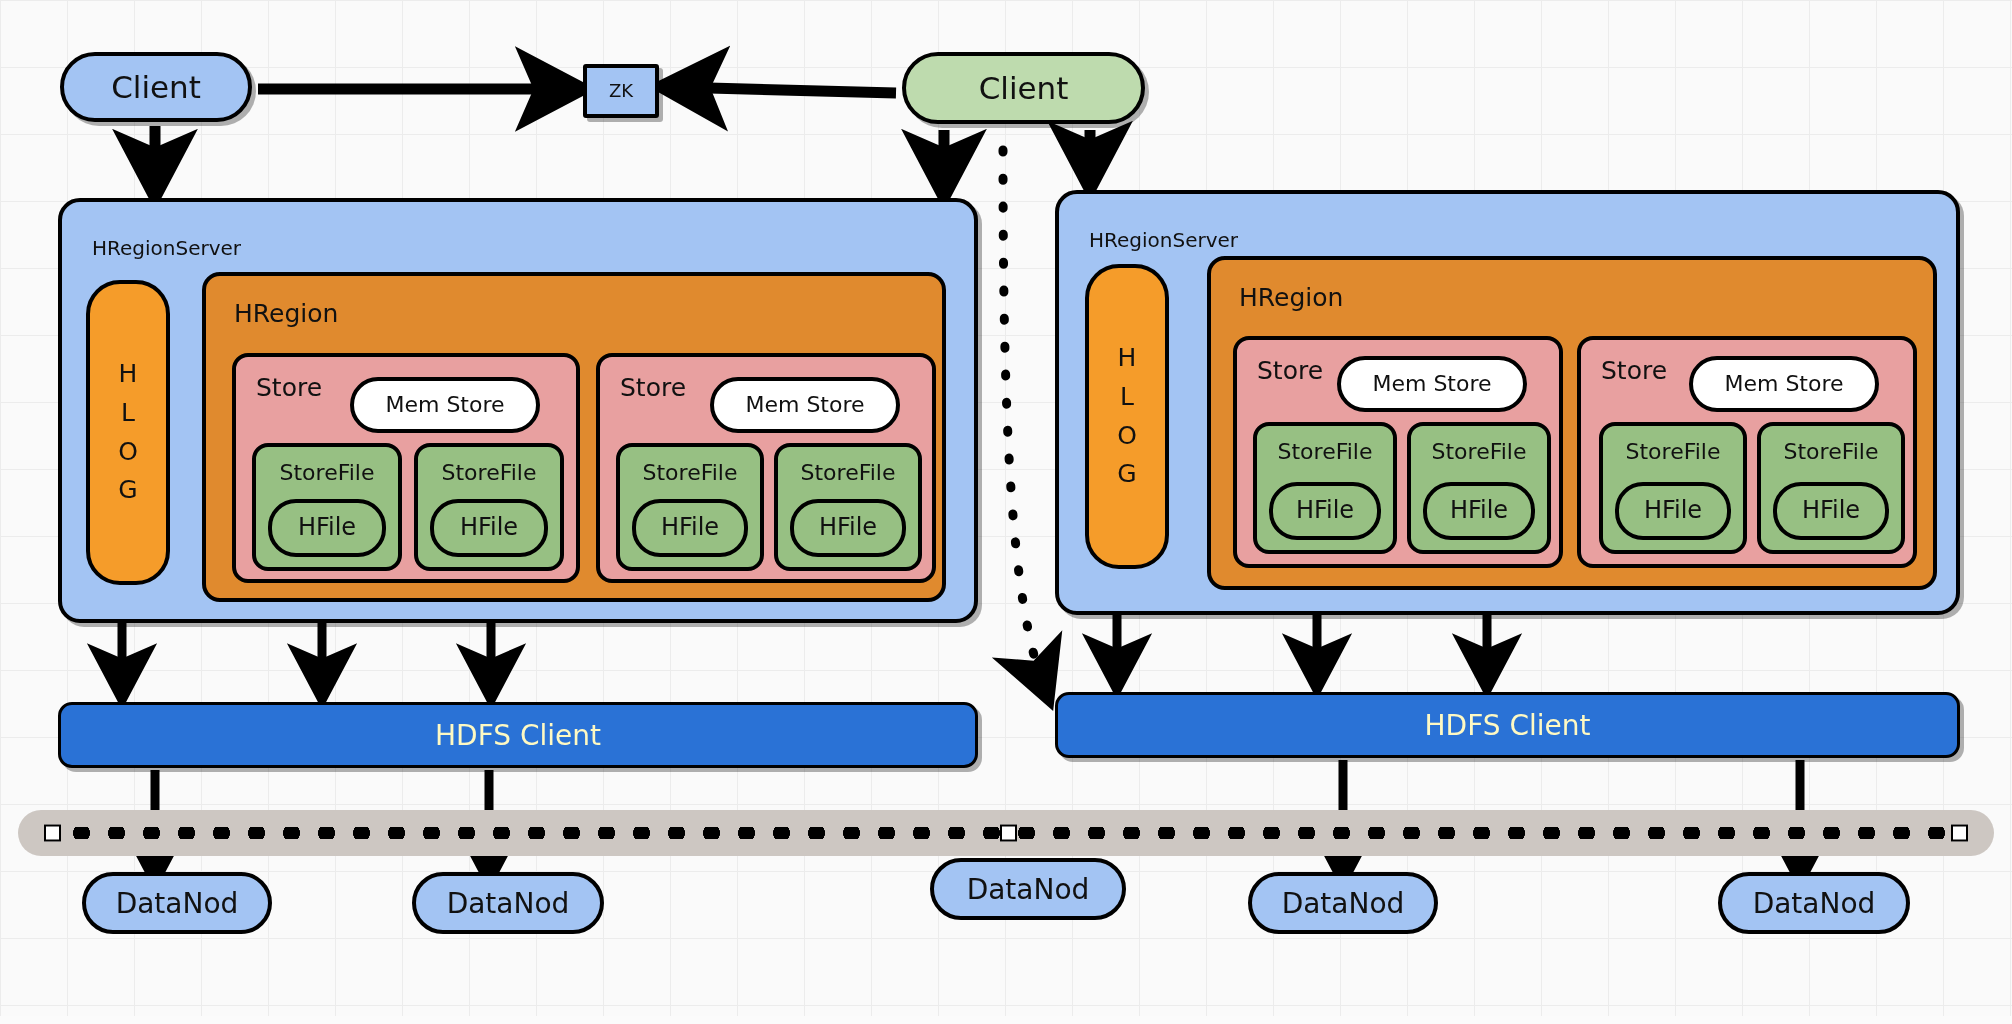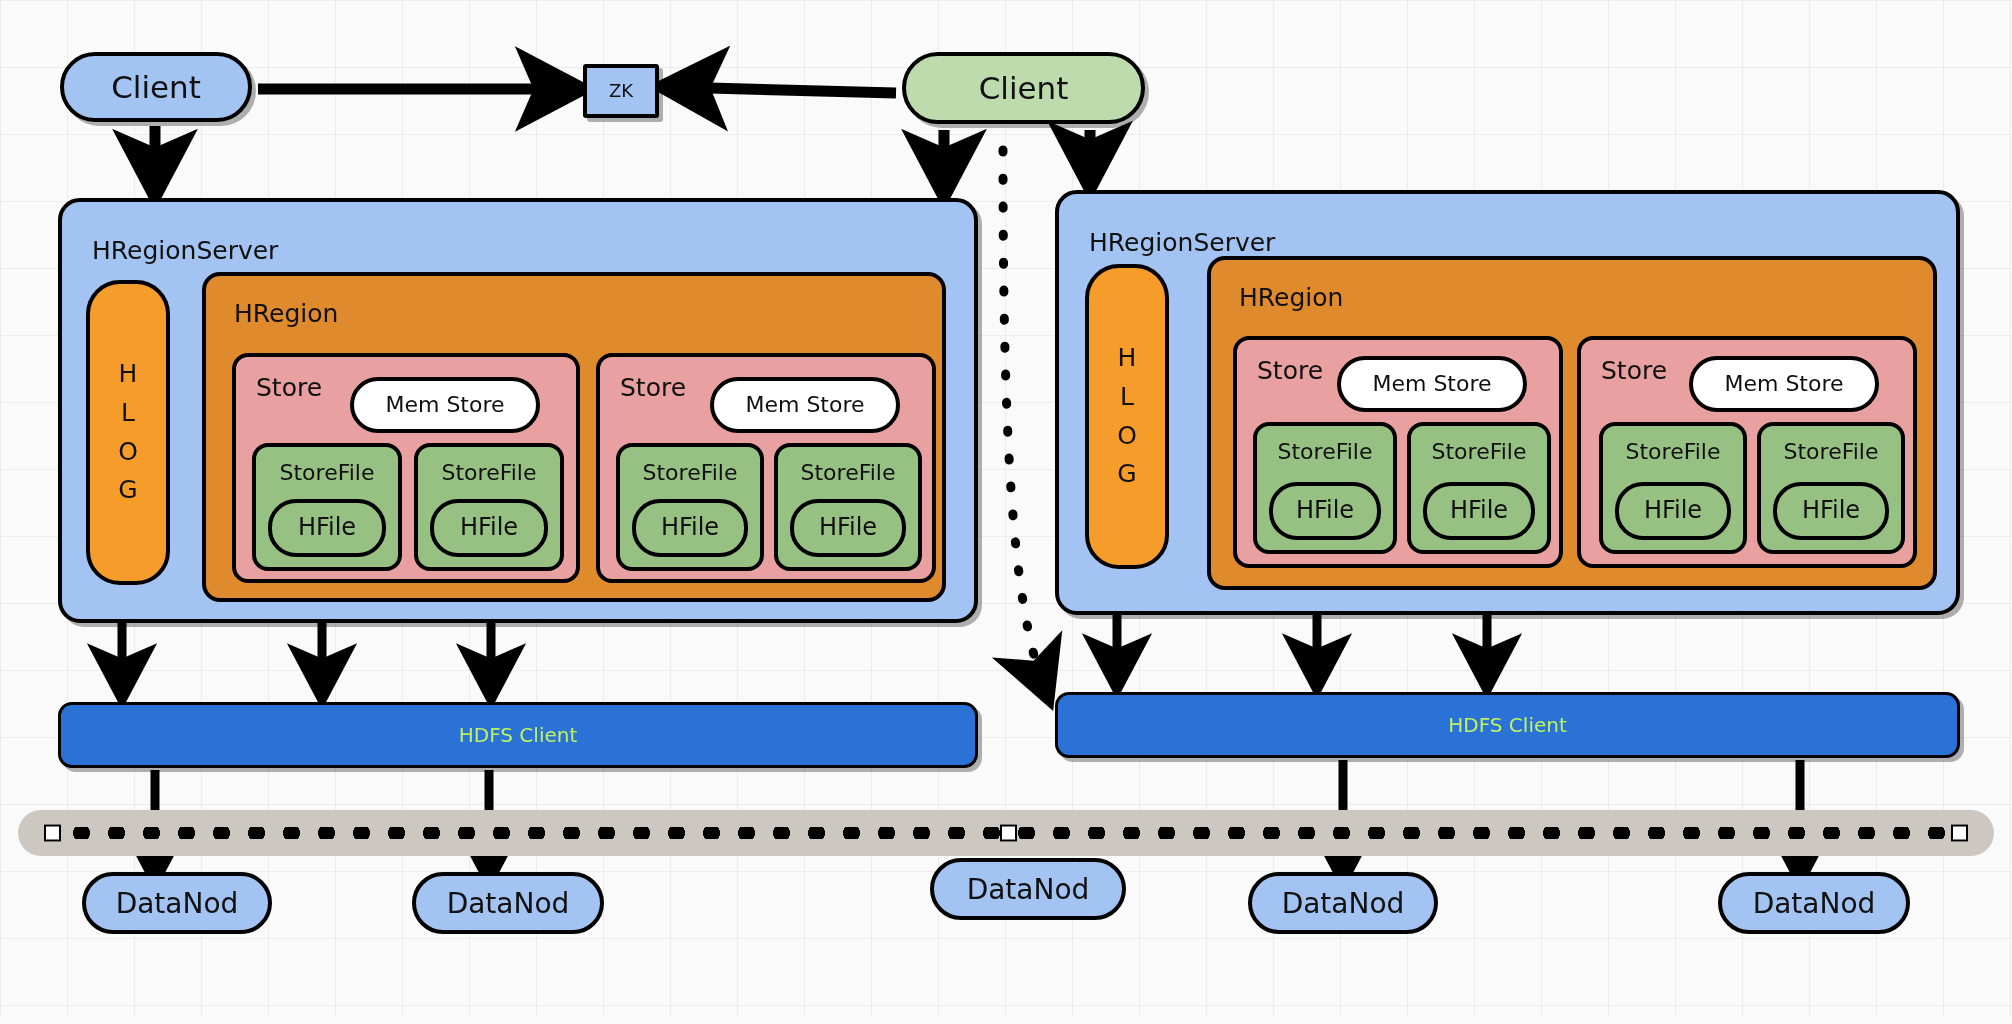--- a/index.html
+++ b/index.html
@@ -57,21 +57,21 @@
 
   
   .hregionserver {
     background: #a3c4f3;
     border-radius: 22px;
     display: block;
   }
   .hregionserver > .box-label {
     position: absolute;
     left: 30px; top: 36px;
-    font-size: 25px;
+    font-size: 20px;
   }
   .rs-left  { left: 58px;  top: 198px; width: 920px; height: 425px; }
   .rs-right { left: 1055px; top: 190px; width: 905px; height: 425px; }
 
   .hlog {
     position: absolute;
     box-sizing: border-box;
     border: 4px solid #000;
     border-radius: 34px;
     background: #f59c2a;
@@ -151,25 +151,25 @@
     font-size: 24px;
   }
 
   
   .hdfs-client {
     position: absolute;
     box-sizing: border-box;
     border: 3px solid #000;
     border-radius: 14px;
     background: #2a72d6;
-    color: #bef264;
-    display: flex;
-    align-items: center;
-    justify-content: center;
-    font-size: 20px;
+    color: #fef9c3;
+    display: flex;
+    align-items: center;
+    justify-content: center;
+    font-size: 28px;
   }
   .hdfs-left  { left: 58px;  top: 702px; width: 920px; height: 66px; }
   .hdfs-right { left: 1055px; top: 692px; width: 905px; height: 66px; }
 
   
   .bus {
     position: absolute;
     left: 18px; top: 810px; width: 1976px; height: 46px;
     background: #cdc7c2;
     border-radius: 23px;

